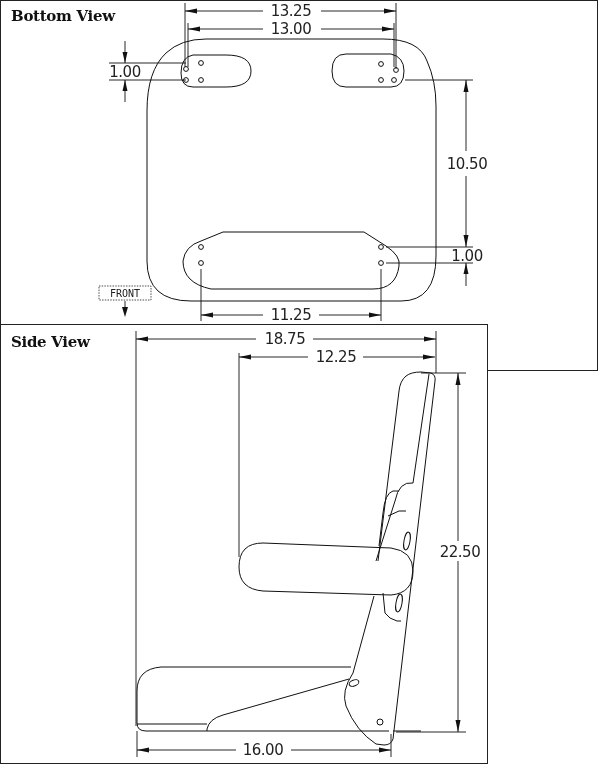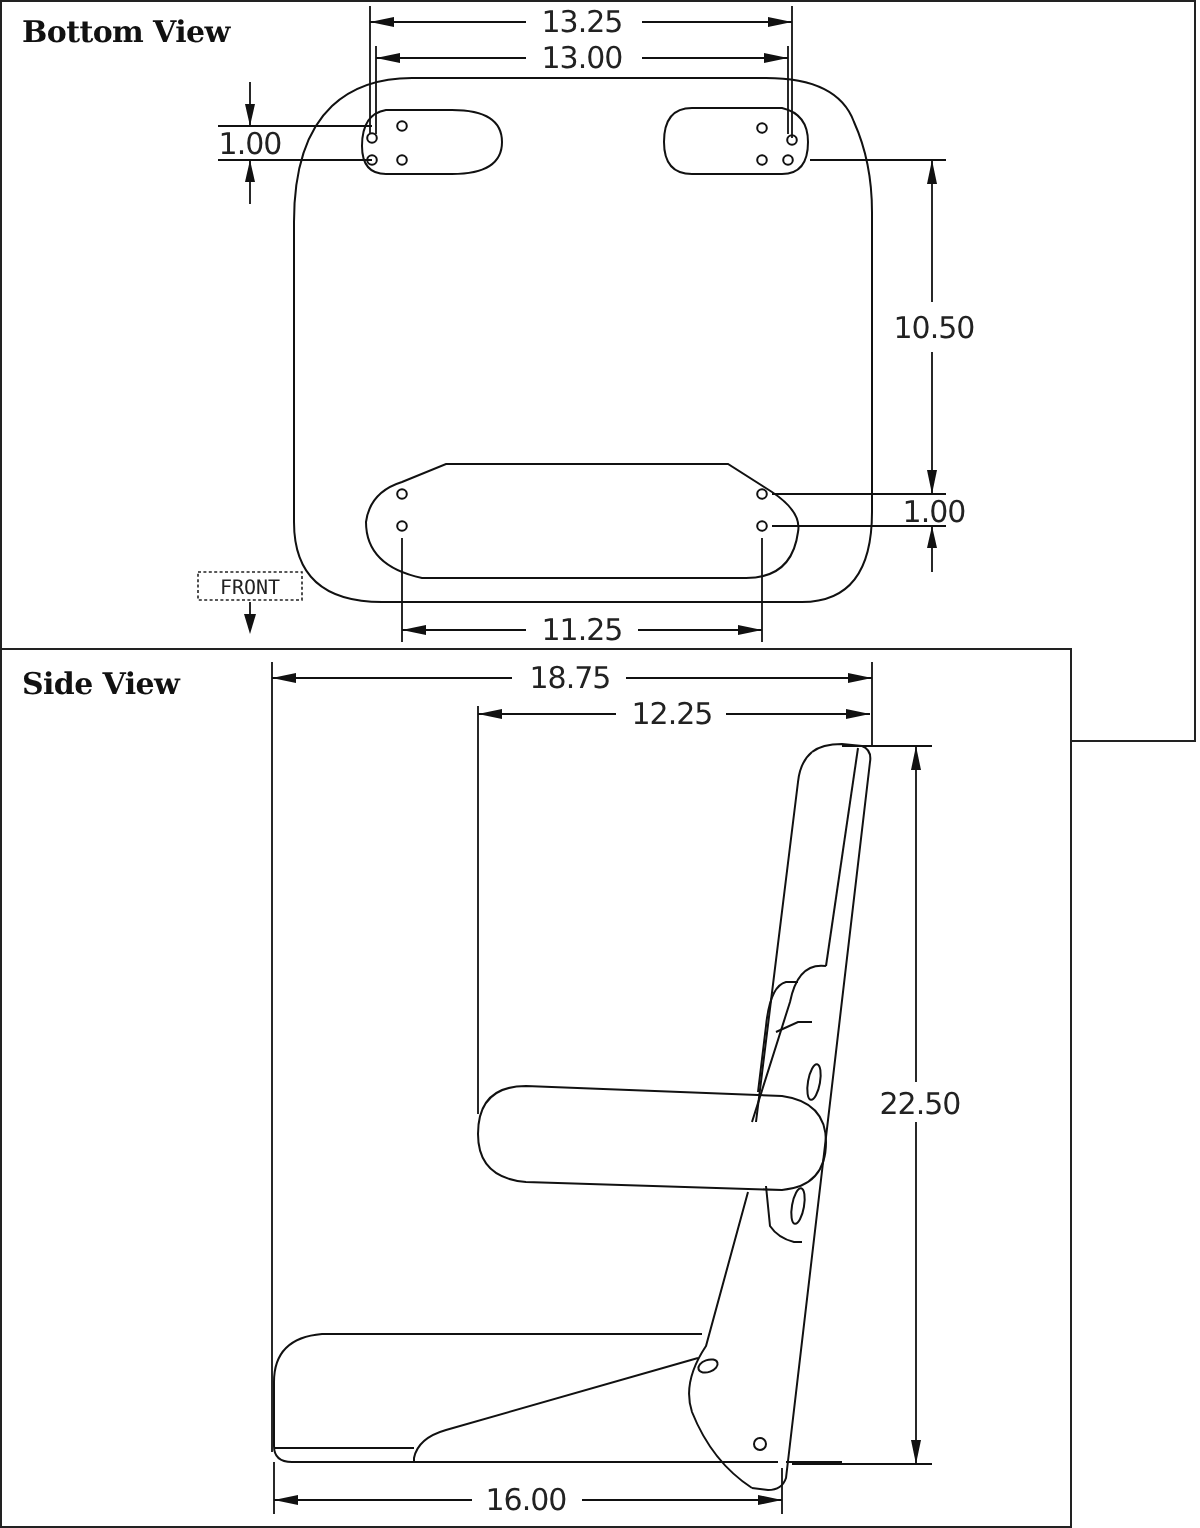--- a/index.html
+++ b/index.html
@@ -1,19 +1,19 @@
 <!DOCTYPE html>
 <html><head>
 <meta charset="utf-8">
 <style>
   html, body { margin: 0; padding: 0; background: #fff; }
   body { width: 600px; height: 764px; position: relative; overflow: hidden; font-family: "Liberation Sans", sans-serif; }
   .panel { position: absolute; left: 0; width: 598px; border: 1px solid #222; box-sizing: border-box; background: #fff; }
   #panel-bottom { top: 0; height: 371px; }
-  #panel-side { top: 324px; height: 440px; width: 536px; }
+  #panel-side { top: 324px; height: 440px; width: 488px; }
   .view-title { position: absolute; left: 10px; font-family: "DejaVu Serif", "Liberation Serif", serif; font-weight: bold; font-size: 15px; color: #111; letter-spacing: -0.3px; }
   svg { position: absolute; left: 0; top: 0; }
   .ln { stroke: #111; stroke-width: 1; fill: none; }
   .dim { stroke: #111; stroke-width: 0.9; fill: none; }
   .arr { fill: #111; stroke: none; }
   .dimtext { font-family: "DejaVu Sans", sans-serif; font-size: 15px; fill: #222; font-weight: normal; letter-spacing: -0.5px; }
   .front { font-family: "DejaVu Sans Mono", monospace; font-size: 10px; fill: #222; }
 </style>
 </head>
 <body>

